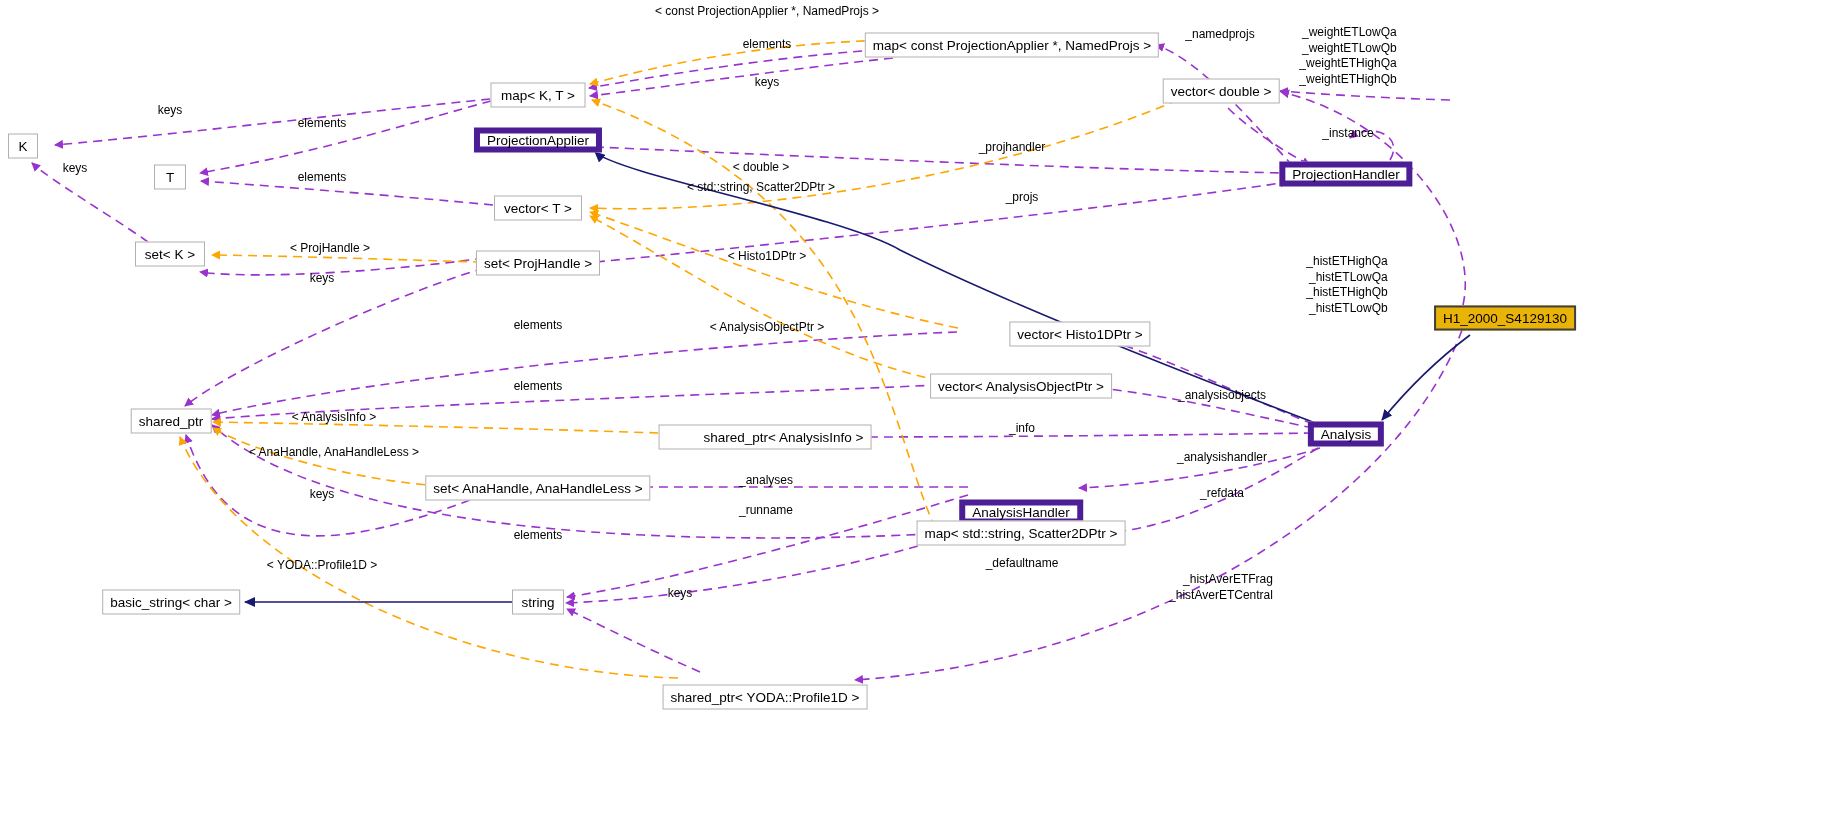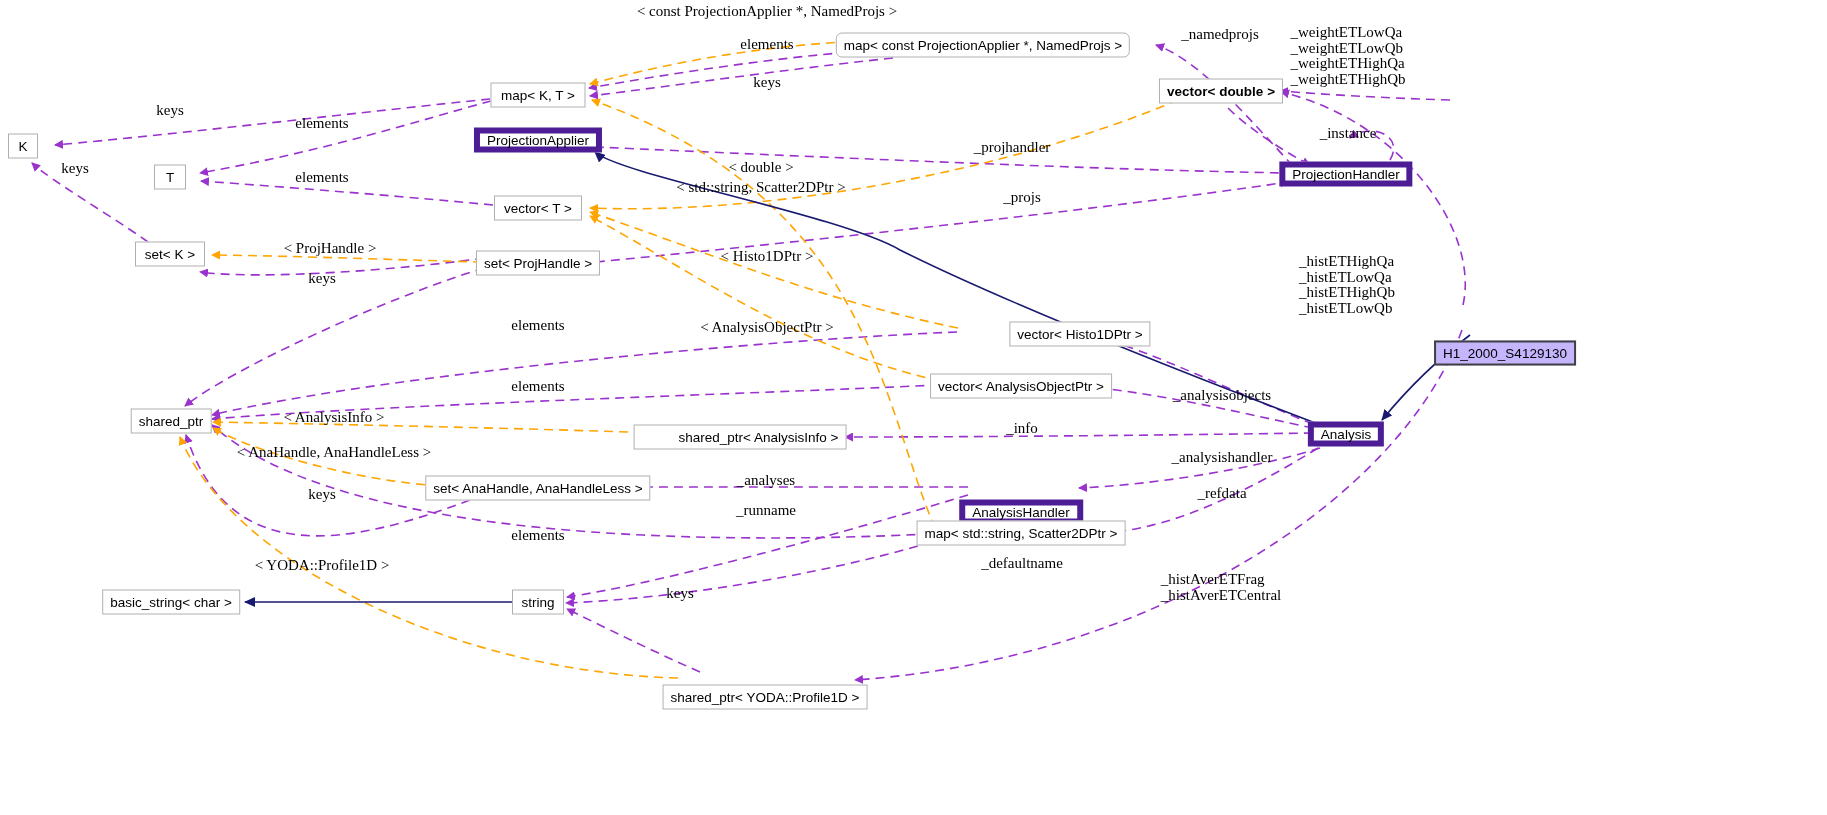--- a/index.html
+++ b/index.html
@@ -37,32 +37,30 @@
     justify-content: center;
     padding: 0 7px;
     height: 25px;
     transform: translate(-50%, -50%);
   }
   .node.solid {
     border: 6px solid #4c1d95;
   }
   .node.current {
     border: 2px solid #404040;
-    background: #c4b5fd;
-    margin-top: 35px;
+    background: #eab308;
   }
   .edge-label {
     position: absolute;
-    font-size: 15px;
+    font-size: 12px;
     line-height: 14px;
     color: #000000;
     white-space: pre;
     transform: translate(-50%, -50%);
-    text-align: left;
-    font-family: Liberation Serif, serif;
+    text-align: right;
   }
   .edge-label.multi {
     line-height: 15.5px;
   }
 </style>
 </head>
 <body>
 
 <div id="diagram">
 
@@ -197,42 +195,42 @@
       </div>
       <div class="node" style="left: 538px; top: 263px; min-width: 114px;">
         <span>set&lt; ProjHandle &gt;</span>
       </div>
       <div class="node" style="left: 538px; top: 488px; min-width: 198px;">
         <span>set&lt; AnaHandle, AnaHandleLess &gt;</span>
       </div>
       <div class="node" style="left: 538px; top: 602px; min-width: 52px;">
         <span>string</span>
       </div>
-      <div class="node" style="left: 983px; top: 45px; min-width: 258px; border-radius: 6px;">
+      <div class="node" style="left: 1012px; top: 45px; min-width: 258px;">
         <span>map&lt; const ProjectionApplier *, NamedProjs &gt;</span>
       </div>
       <div class="node" style="left: 1080px; top: 334px; min-width: 130px;">
         <span>vector&lt; Histo1DPtr &gt;</span>
       </div>
       <div class="node" style="left: 1021px; top: 386px; min-width: 166px;">
         <span>vector&lt; AnalysisObjectPtr &gt;</span>
       </div>
-      <div class="node" style="left: 740px; top: 437px; min-width: 156px; padding-left: 44px;">
+      <div class="node" style="left: 765px; top: 437px; min-width: 156px; padding-left: 44px;">
         <span>shared_ptr&lt; AnalysisInfo &gt;</span>
       </div>
       <div class="node solid" style="left: 1021px; top: 512px; min-width: 110px;">
         <span>AnalysisHandler</span>
       </div>
       <div class="node" style="left: 1021px; top: 533px; min-width: 180px;">
         <span>map&lt; std::string, Scatter2DPtr &gt;</span>
       </div>
       <div class="node" style="left: 765px; top: 681px; min-width: 178px; margin-top: 16px;">
         <span>shared_ptr&lt; YODA::Profile1D &gt;</span>
       </div>
-      <div class="node" style="left: 1221px; top: 91px; min-width: 110px; font-weight: bold;">
+      <div class="node" style="left: 1221px; top: 91px; min-width: 110px;">
         <span>vector&lt; double &gt;</span>
       </div>
       <div class="node solid" style="left: 1346px; top: 174px; min-width: 112px;">
         <span>ProjectionHandler</span>
       </div>
       <div class="node solid" style="left: 1346px; top: 434px; min-width: 66px;">
         <span>Analysis</span>
       </div>
       <div class="node current" style="left: 1505px; top: 318px; min-width: 124px;">
         <span>H1_2000_S4129130</span>

